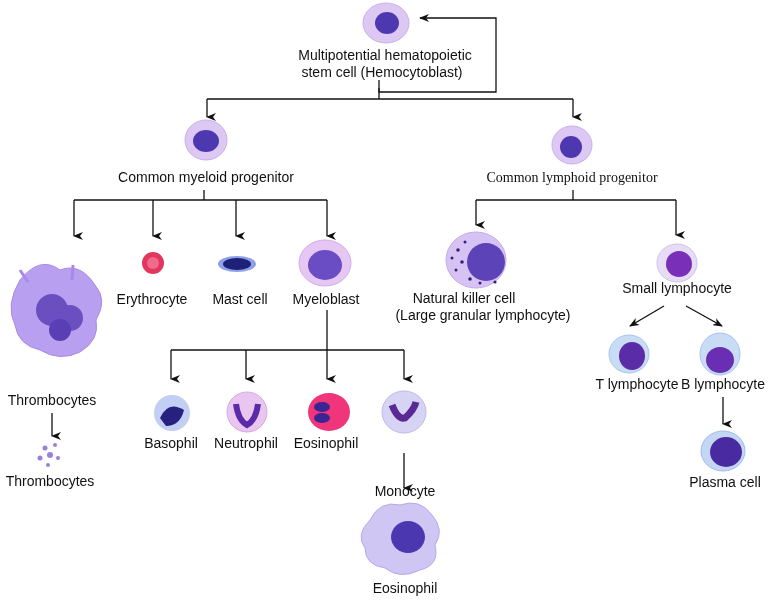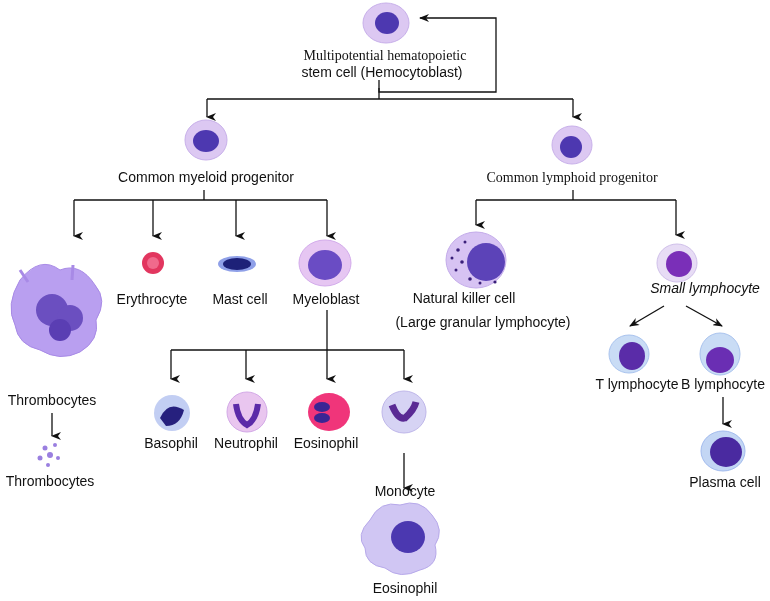--- a/index.html
+++ b/index.html
@@ -143,32 +143,32 @@
   <g>
     <ellipse cx="720" cy="354" rx="20" ry="21" fill="#c9dcf5" stroke="#a9c3ee"></ellipse>
     <ellipse cx="720" cy="360" rx="14" ry="13" fill="#6a2eb3"></ellipse>
   </g>
   <g>
     <ellipse cx="723" cy="451" rx="22" ry="20" fill="#c3d6f4" stroke="#a2bbee"></ellipse>
     <ellipse cx="726" cy="452" rx="16" ry="15" fill="#4a2aa0"></ellipse>
   </g>
 </svg>
 
-<div class="lbl" style="left:385px;top:47px;font-family:Liberation Serif, serif;">Multipotential hematopoietic</div>
+<div class="lbl" style="left:385px;top:47px;">Multipotential hematopoietic</div>
 <div class="lbl" style="left:382px;top:64px;">stem cell (Hemocytoblast)</div>
 <div class="lbl" style="left:206px;top:169px;">Common myeloid progenitor</div>
 <div class="lbl" style="left:572px;top:169px;font-family:Liberation Serif, serif;">Common lymphoid progenitor</div>
 <div class="lbl" style="left:52px;top:392px;">Thrombocytes</div>
 <div class="lbl" style="left:50px;top:473px;">Thrombocytes</div>
 <div class="lbl" style="left:152px;top:291px;text-align:center;">Erythrocyte</div>
 <div class="lbl" style="left:240px;top:291px;text-align:right;">Mast cell</div>
 <div class="lbl" style="left:326px;top:291px;">Myeloblast</div>
 <div class="lbl" style="left:464px;top:290px;">Natural killer cell</div>
-<div class="lbl" style="left:483px;top:314px;">(Large granular lymphocyte)</div>
-<div class="lbl" style="left:705px;top:280px;font-style:italic;">Small lymphocyte</div>
+<div class="lbl" style="left:483px;top:307px;">(Large granular lymphocyte)</div>
+<div class="lbl" style="left:677px;top:280px;">Small lymphocyte</div>
 <div class="lbl" style="left:171px;top:435px;">Basophil</div>
 <div class="lbl" style="left:246px;top:435px;">Neutrophil</div>
 <div class="lbl" style="left:326px;top:435px;">Eosinophil</div>
 <div class="lbl" style="left:405px;top:435px;margin-top:48px;">Monocyte</div>
 <div class="lbl" style="left:405px;top:580px;">Eosinophil</div>
 <div class="lbl" style="left:637px;top:376px;">T lymphocyte</div>
 <div class="lbl" style="left:723px;top:376px;">B lymphocyte</div>
 <div class="lbl" style="left:725px;top:474px;">Plasma cell</div>
 
 </body></html>

